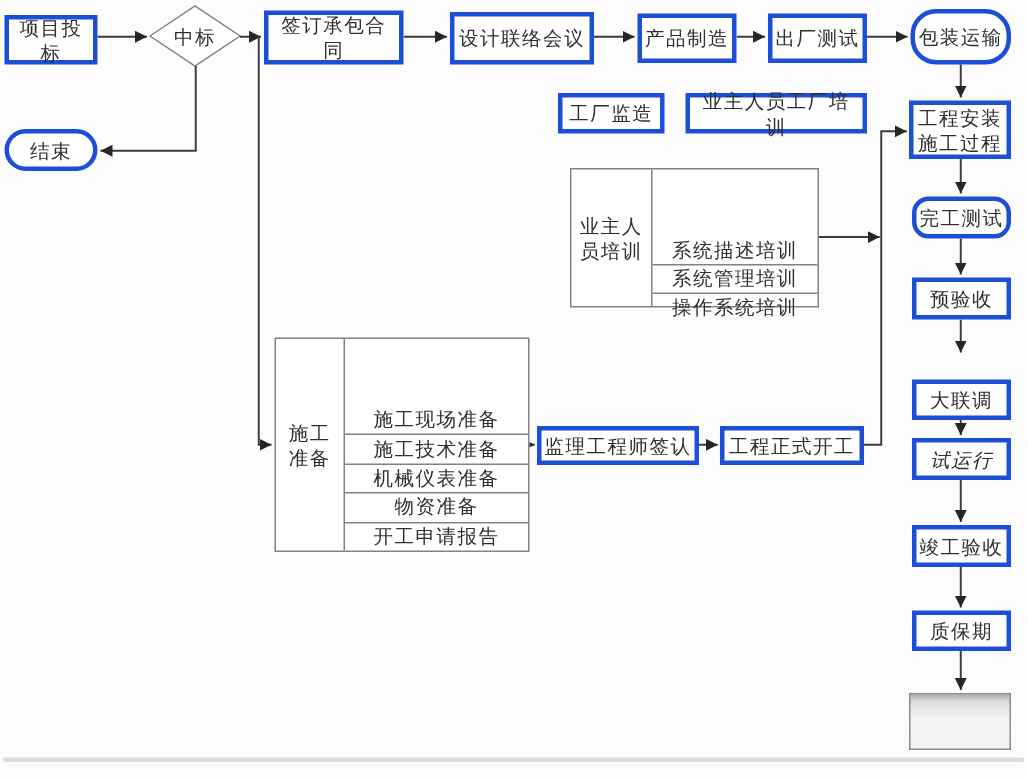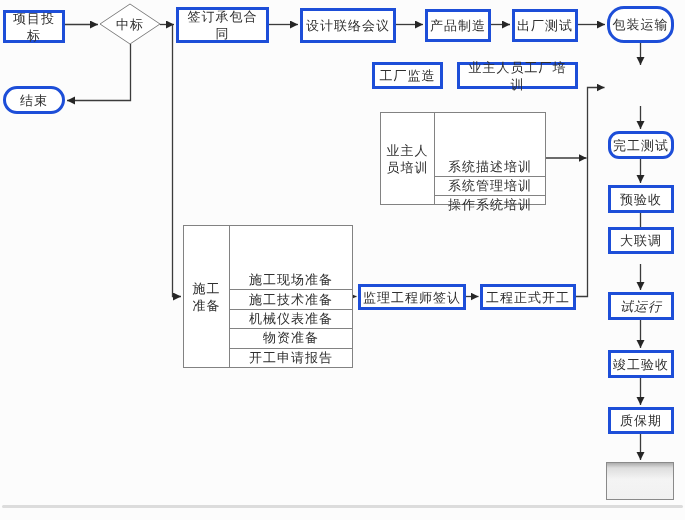--- a/index.html
+++ b/index.html
@@ -99,23 +99,24 @@
   <div class="box stadium" style="left:3px;top:86px;width:62px;height:28px;">结束</div>
   <div class="box" style="left:176px;top:7px;width:93px;height:36px;">签订承包合同</div>
   <div class="box" style="left:300px;top:8px;width:96px;height:35px;">设计联络会议</div>
   <div class="box" style="left:512px;top:9px;width:66px;height:33px;">出厂测试</div>
   <div class="box" style="left:425px;top:9px;width:66px;height:33px;">产品制造</div>
   <div class="box" style="left:607px;top:6px;width:67px;height:37px;border-radius:17px;">包装运输</div>
 
   <div class="box" style="left:372px;top:62px;width:71px;height:27px;">工厂监造</div>
   <div class="box" style="left:457px;top:62px;width:121px;height:27px;">业主人员工厂培训</div>
 
+  <div class="box" style="left:606px;top:67px;width:68px;height:39px;">工程安装施工过程</div>
   <div class="box" style="left:608px;top:131px;width:66px;height:28px;border-radius:11px;">完工测试</div>
   <div class="box" style="left:608px;top:185px;width:66px;height:28px;">预验收</div>
-  <div class="box" style="left:608px;top:227px;width:66px;height:27px;text-align:center;">大联调</div>
+  <div class="box" style="left:608px;top:253px;width:66px;height:27px;text-align:center;">大联调</div>
   <div class="box" style="left:608px;top:292px;width:66px;height:28px;font-style:italic;">试运行</div>
   <div class="box" style="left:608px;top:350px;width:66px;height:28px;">竣工验收</div>
   <div class="box" style="left:608px;top:407px;width:66px;height:27px;">质保期</div>
   <div class="box final-box" style="left:606px;top:462px;width:68px;height:38px;"></div>
 
   <div class="group" style="left:380px;top:112px;width:166px;height:93px;">
     <div class="side" style="width:54px;padding:0 5px;">业主人员培训</div>
     <div class="rows">
       <div class="row">系统描述培训</div>
       <div class="row">系统管理培训</div>

